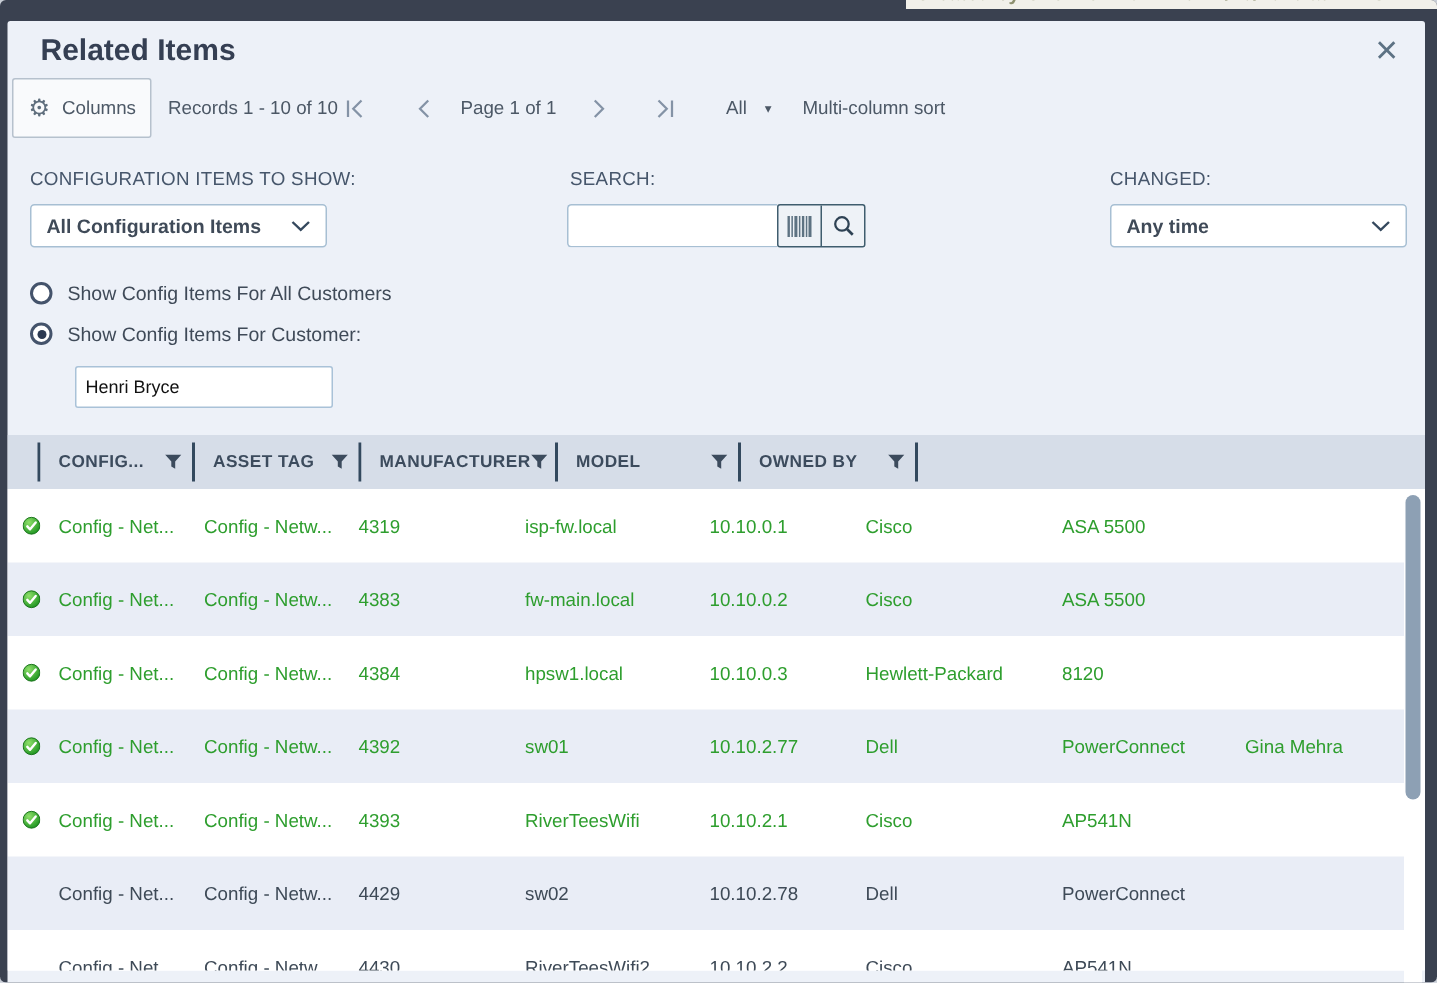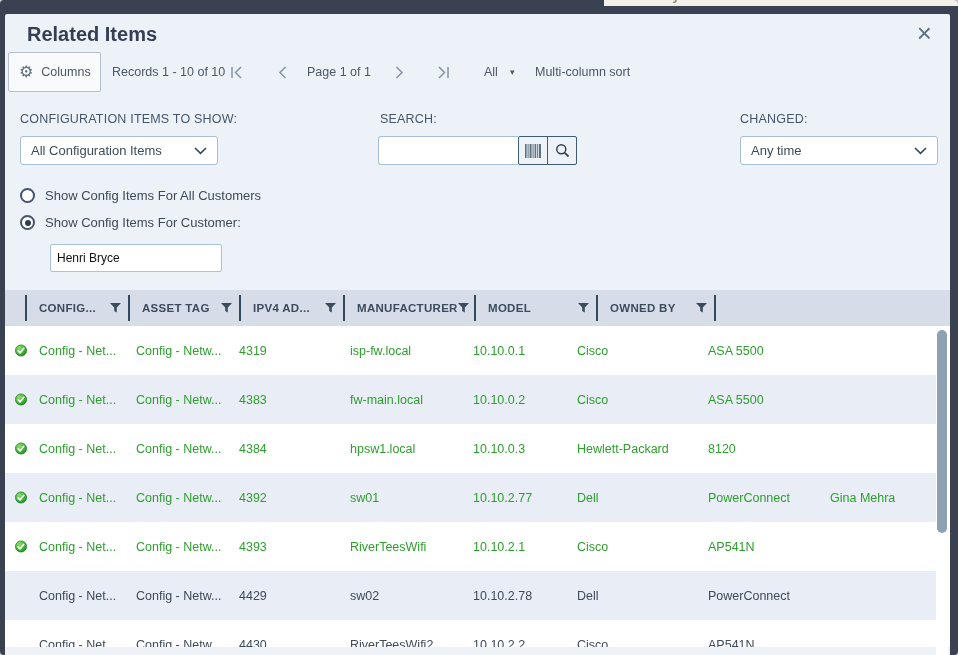--- a/index.html
+++ b/index.html
@@ -22,21 +22,21 @@
   .tb-text{position:absolute;top:38px;height:40px;line-height:40px;font-size:12.5px;color:#4c5866;white-space:nowrap;}
   .tb-ico{position:absolute;top:51px;width:15px;height:15px;cursor:pointer;}
   .tb-ico svg{display:block;}
   .pagesize{display:flex;align-items:center;gap:12px;cursor:pointer;}
   .caret{font-size:9px;color:#4c5866;}
 
   
   .flabel{position:absolute;top:98px;font-size:12.5px;color:#46566b;letter-spacing:.2px;}
   .select{position:absolute;top:122px;height:29px;background:#fff;border:1px solid #a7bfd3;border-radius:3px;
           display:flex;align-items:center;justify-content:space-between;padding:0 10px;box-sizing:border-box;
-          font-size:13px;color:#3f4a58;cursor:pointer;}
+          font-size:13px;color:#3f4a58;cursor:pointer;font-weight:bold;}
   .search-wrap{position:absolute;left:373px;top:122px;display:flex;}
   .search-input{width:140px;height:29px;box-sizing:border-box;border:1px solid #a7bfd3;border-right:none;
                 border-radius:3px 0 0 3px;background:#fff;padding:0 8px;font-size:13px;color:#3f4a58;outline:none;
                 font-family:"Liberation Sans",sans-serif;}
   .search-btns{display:flex;height:29px;box-sizing:border-box;border:1px solid #3f5d6e;border-radius:2px;background:#eef2f7;}
   .sbtn{width:28px;display:flex;align-items:center;justify-content:center;cursor:pointer;}
   .sbtn + .sbtn{border-left:1px solid #3f5d6e;}
 
   
   .radio-row{position:absolute;left:15px;display:flex;align-items:center;gap:10px;font-size:13px;color:#3f4a58;cursor:pointer;}
@@ -189,26 +189,20 @@
           <svg class="funnel" width="11" height="10" viewBox="0 0 11 10">
               <path d="M0 0h11L6.8 4.6v4.9L4.2 8V4.6Z" fill="#3c4b5d"></path>
             </svg>
           </div>
         <div class="th c3">
             <span>ASSET TAG</span>
           <svg class="funnel" width="11" height="10" viewBox="0 0 11 10">
               <path d="M0 0h11L6.8 4.6v4.9L4.2 8V4.6Z" fill="#3c4b5d"></path>
             </svg>
           </div>
-        <div class="th c5">
-            <span>IPV4 AD...</span>
-          <svg class="funnel" width="11" height="10" viewBox="0 0 11 10">
-              <path d="M0 0h11L6.8 4.6v4.9L4.2 8V4.6Z" fill="#3c4b5d"></path>
-            </svg>
-          </div>
         <div class="th c6">
             <span>MANUFACTURER</span>
           <svg class="funnel" width="11" height="10" viewBox="0 0 11 10">
               <path d="M0 0h11L6.8 4.6v4.9L4.2 8V4.6Z" fill="#3c4b5d"></path>
             </svg>
           </div>
         <div class="th c7">
             <span>MODEL</span>
           <svg class="funnel" width="11" height="10" viewBox="0 0 11 10">
               <path d="M0 0h11L6.8 4.6v4.9L4.2 8V4.6Z" fill="#3c4b5d"></path>

